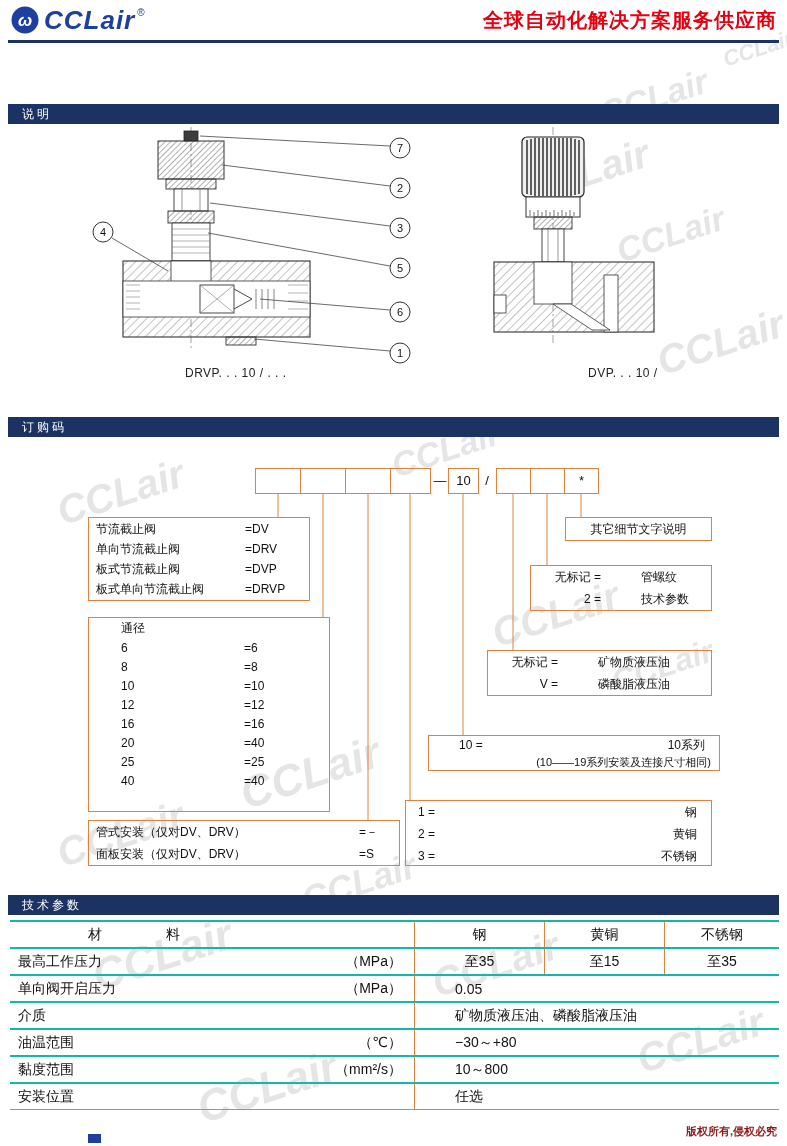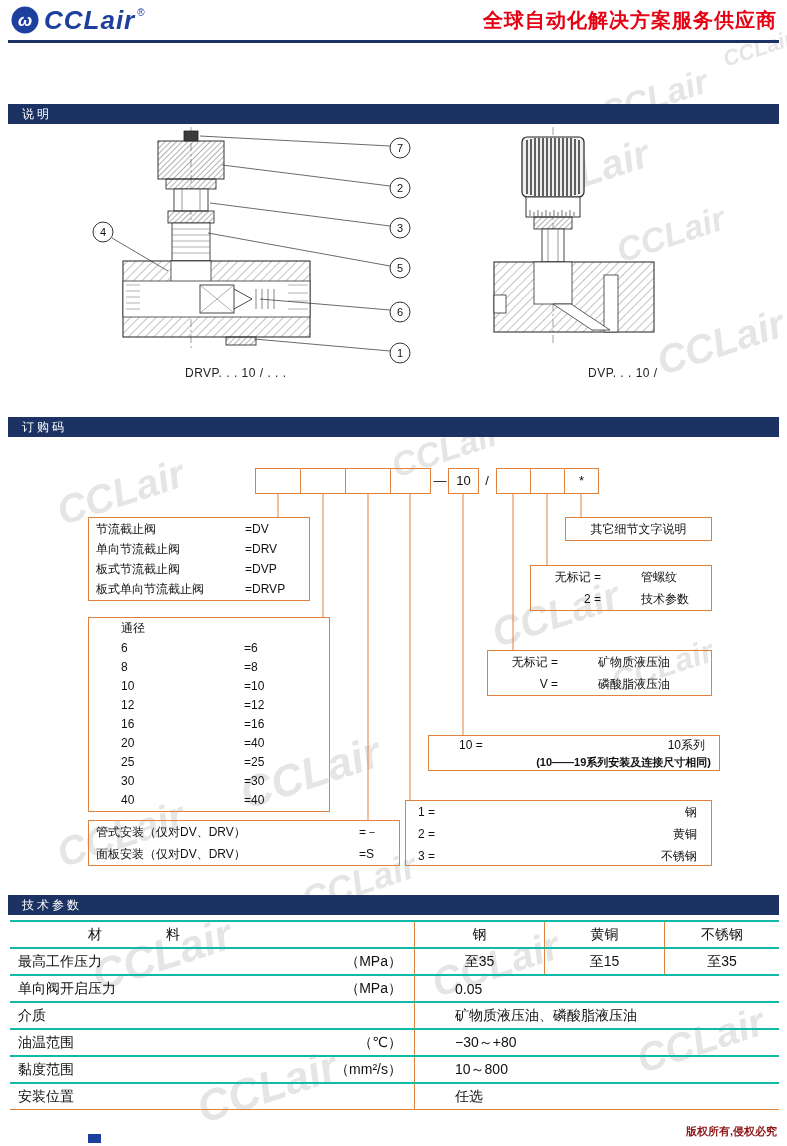--- a/index.html
+++ b/index.html
@@ -282,24 +282,20 @@
       </div>
     <div class="orow" style="height:19px;">
       <span class="ol" style="padding-left:32px;max-width:125px;">20</span>
       <span class="oc" style="width:85px;">=40</span>
       </div>
     <div class="orow" style="height:19px;">
       <span class="ol" style="padding-left:32px;max-width:125px;">25</span>
       <span class="oc" style="width:85px;">=25</span>
       </div>
     <div class="orow" style="height:19px;">
-      <span class="ol" style="padding-left:32px;max-width:125px;">30</span>
-      <span class="oc" style="width:85px;">=30</span>
-      </div>
-    <div class="orow" style="height:19px;">
       <span class="ol" style="padding-left:32px;max-width:125px;">40</span>
       <span class="oc" style="width:85px;">=40</span>
       </div>
   </div>
 
   <div class="obox" style="left:88px;top:820px;width:312px;height:46px;">
     <div class="orow" style="height:22px;padding-left:7px;">
       <span class="ol">管式安装（仅对DV、DRV）</span>
       <span class="oc" style="width:40px;">=－</span>
       </div>
@@ -331,21 +327,21 @@
       <span style="width:70px;text-align:right;">V =</span>
       <span style="margin-left:40px;">磷酸脂液压油</span>
       </div>
   </div>
 
   <div class="obox" style="left:428px;top:735px;width:292px;height:36px;">
     <div class="orow" style="height:18px;padding:0 14px 0 30px;">
       <span>10 =</span>
       <span style="margin-left:auto;">10系列</span>
       </div>
-    <div class="orow" style="height:16px;justify-content:flex-end;padding-right:8px;font-size:11px;font-weight:bold;">
+    <div class="orow" style="height:16px;justify-content:flex-end;padding-right:8px;font-size:11px;">
       <span>(10——19系列安装及连接尺寸相同)</span>
       </div>
   </div>
 
   <div class="obox" style="left:405px;top:800px;width:307px;height:66px;">
     <div class="orow" style="height:22px;padding:0 14px 0 12px;">
       <span>1 =</span>
       <span style="margin-left:auto;">钢</span>
       </div>
     <div class="orow" style="height:22px;padding:0 14px 0 12px;">

